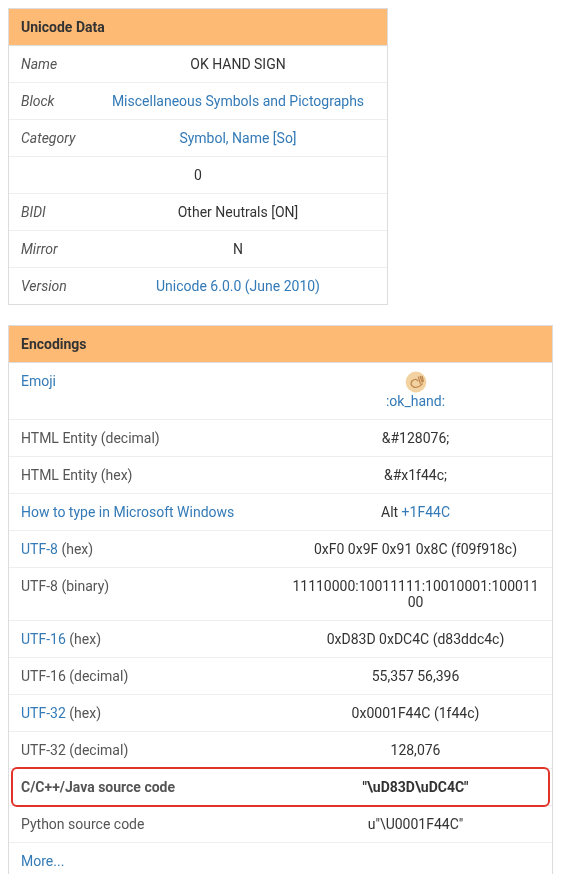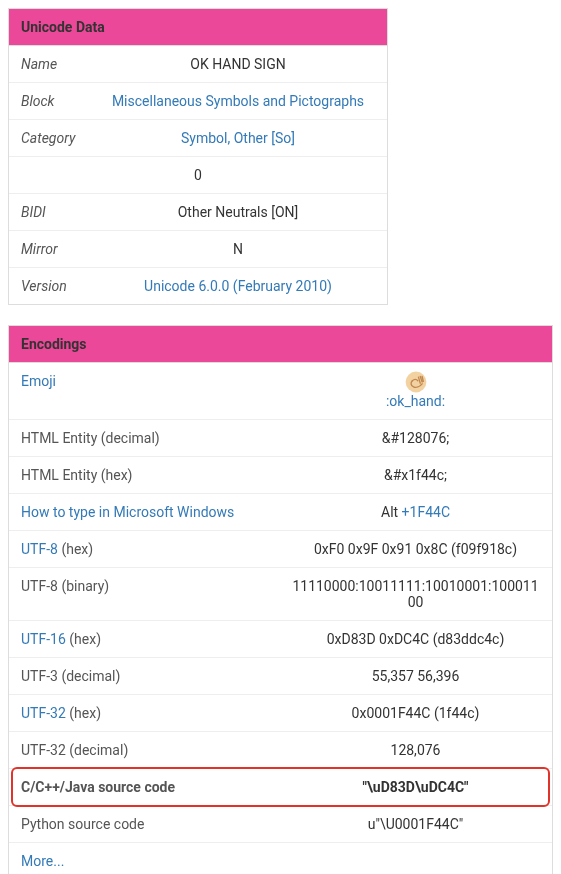--- a/index.html
+++ b/index.html
@@ -10,21 +10,21 @@
       background: #fff;
       padding: 8px;
       width: 561px;
     }
     .panel {
       border: 1px solid #ddd;
       background: #fff;
       margin-bottom: 20px;
     }
     .panel-header {
-      background: #ec4899;
+      background: #fdba74;
       padding: 10px 12px;
       font-weight: bold;
       color: #333;
       border-bottom: 1px solid #ddd;
     }
     .row {
       display: flex;
       border-bottom: 1px solid #eee;
     }
     .row:last-child { border-bottom: none; }
@@ -73,36 +73,36 @@
   <div class="row">
     <div class="row-key">Name</div>
     <div class="row-val">OK HAND SIGN</div>
   </div>
   <div class="row">
     <div class="row-key">Block</div>
     <div class="row-val"><a>Miscellaneous Symbols and Pictographs</a></div>
   </div>
   <div class="row">
     <div class="row-key">Category</div>
-    <div class="row-val"><a>Symbol, Other [So]</a></div>
+    <div class="row-val"><a>Symbol, Name [So]</a></div>
   </div>
   <div class="row">
     <div class="row-val">0</div>
   </div>
   <div class="row">
     <div class="row-key">BIDI</div>
     <div class="row-val">Other Neutrals [ON]</div>
   </div>
   <div class="row">
     <div class="row-key">Mirror</div>
     <div class="row-val">N</div>
   </div>
   <div class="row">
     <div class="row-key">Version</div>
-    <div class="row-val"><a>Unicode 6.0.0 (February 2010)</a></div>
+    <div class="row-val"><a>Unicode 6.0.0 (June 2010)</a></div>
   </div>
 </div>
 
 <div class="panel panel-encodings">
   <div class="panel-header">Encodings</div>
 
   <div class="row">
     <div class="row-key"><a>Emoji</a></div>
     <div class="row-val emoji-cell">
       <div>
@@ -135,21 +135,21 @@
   </div>
   <div class="row">
     <div class="row-key">UTF-8 (binary)</div>
     <div class="row-val">11110000:10011111:10010001:10001100</div>
   </div>
   <div class="row">
     <div class="row-key"><a>UTF-16</a><span> (hex)</span></div>
     <div class="row-val">0xD83D 0xDC4C (d83ddc4c)</div>
   </div>
   <div class="row">
-    <div class="row-key">UTF-3 (decimal)</div>
+    <div class="row-key">UTF-16 (decimal)</div>
     <div class="row-val">55,357 56,396</div>
   </div>
   <div class="row">
     <div class="row-key"><a>UTF-32</a><span> (hex)</span></div>
     <div class="row-val">0x0001F44C (1f44c)</div>
   </div>
   <div class="row">
     <div class="row-key">UTF-32 (decimal)</div>
     <div class="row-val">128,076</div>
   </div>

